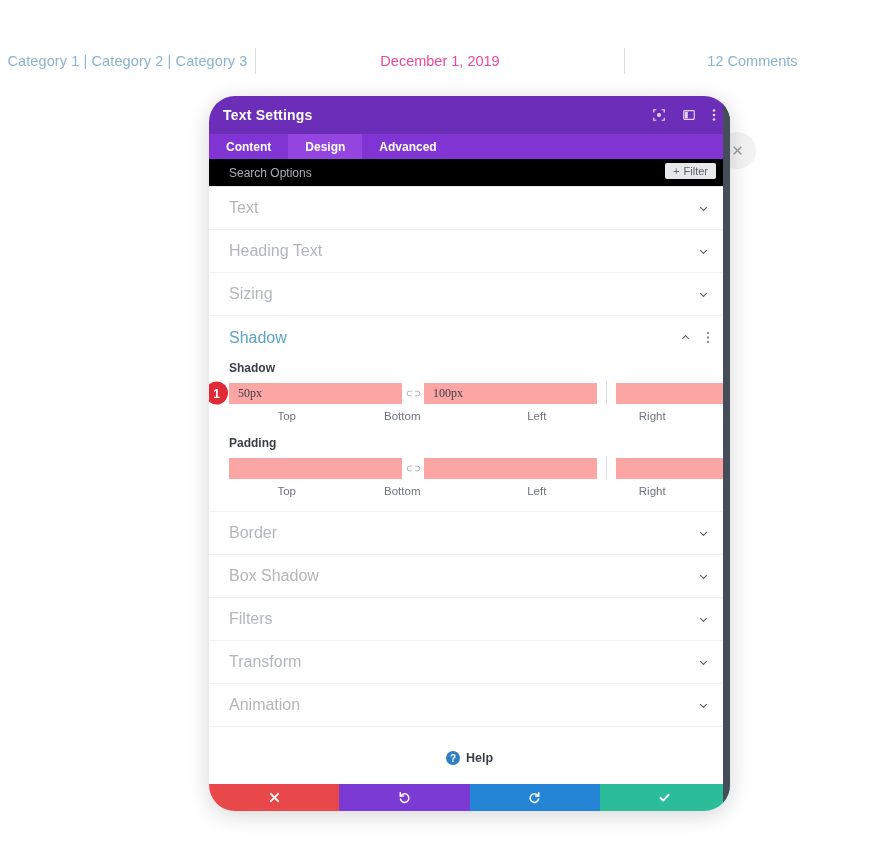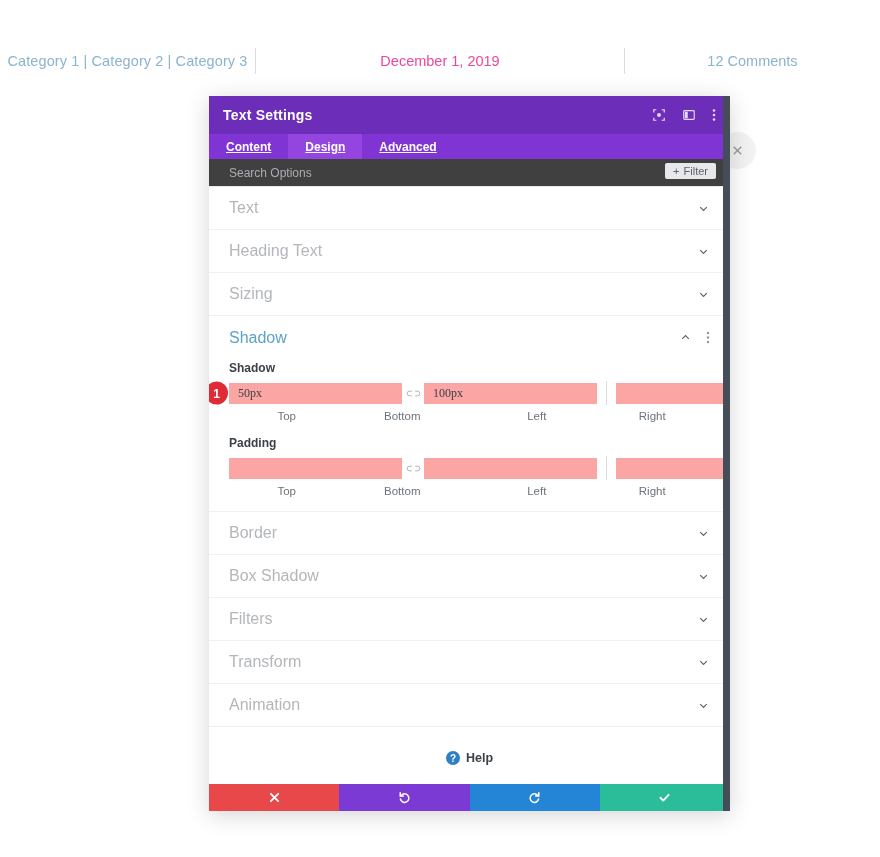--- a/index.html
+++ b/index.html
@@ -46,42 +46,43 @@
   .ghost-close svg { display:block; }
 
   
   .modal {
     position:absolute; left:209px; top:96px;
     width:521px; height:715px;
     background:#ffffff;
     box-shadow: 0 4px 22px rgba(0,0,0,.17);
     display:flex; flex-direction:column;
     overflow:hidden;
+    border-radius:26px;
   }
   .modal-header {
     height:38px; background:#6c2eb9;
     display:flex; align-items:center; padding:0 14px;
     flex:0 0 38px;
   }
   .modal-title { color:#fff; font-size:14px; font-weight:bold; letter-spacing:.2px; }
   .header-icons { margin-left:auto; display:flex; align-items:center; gap:16px; }
   .hicon { color:#e5d6f7; display:flex; align-items:center; cursor:pointer; }
   .hicon svg { display:block; }
 
   .modal-tabs {
     height:25px; background:#8134d4; display:flex; flex:0 0 25px;
   }
   .tab {
     padding:0 17px; display:flex; align-items:center;
-    color:#fff; font-size:12px; font-weight:bold; cursor:pointer;text-decoration:underline;
+    color:#fff; font-size:12px; font-weight:bold; cursor:pointer;
   }
   .tab.active { background:#9445e0; }
 
   .search-bar {
-    flex:0 0 28px; height:28px; background:#404040;
+    flex:0 0 28px; height:28px; background:#000000;
     display:flex; align-items:center; padding-left:20px;
     border-bottom:1px solid #e8eaec; position:relative;
   }
   .search-input {
     border:none; background:transparent; outline:none;
     font-family:"Liberation Sans", sans-serif;
     font-size:12px; color:#8b8f96; width:300px;
   }
   .search-input::placeholder { color:#a9adb3; }
   .filter-btn {

